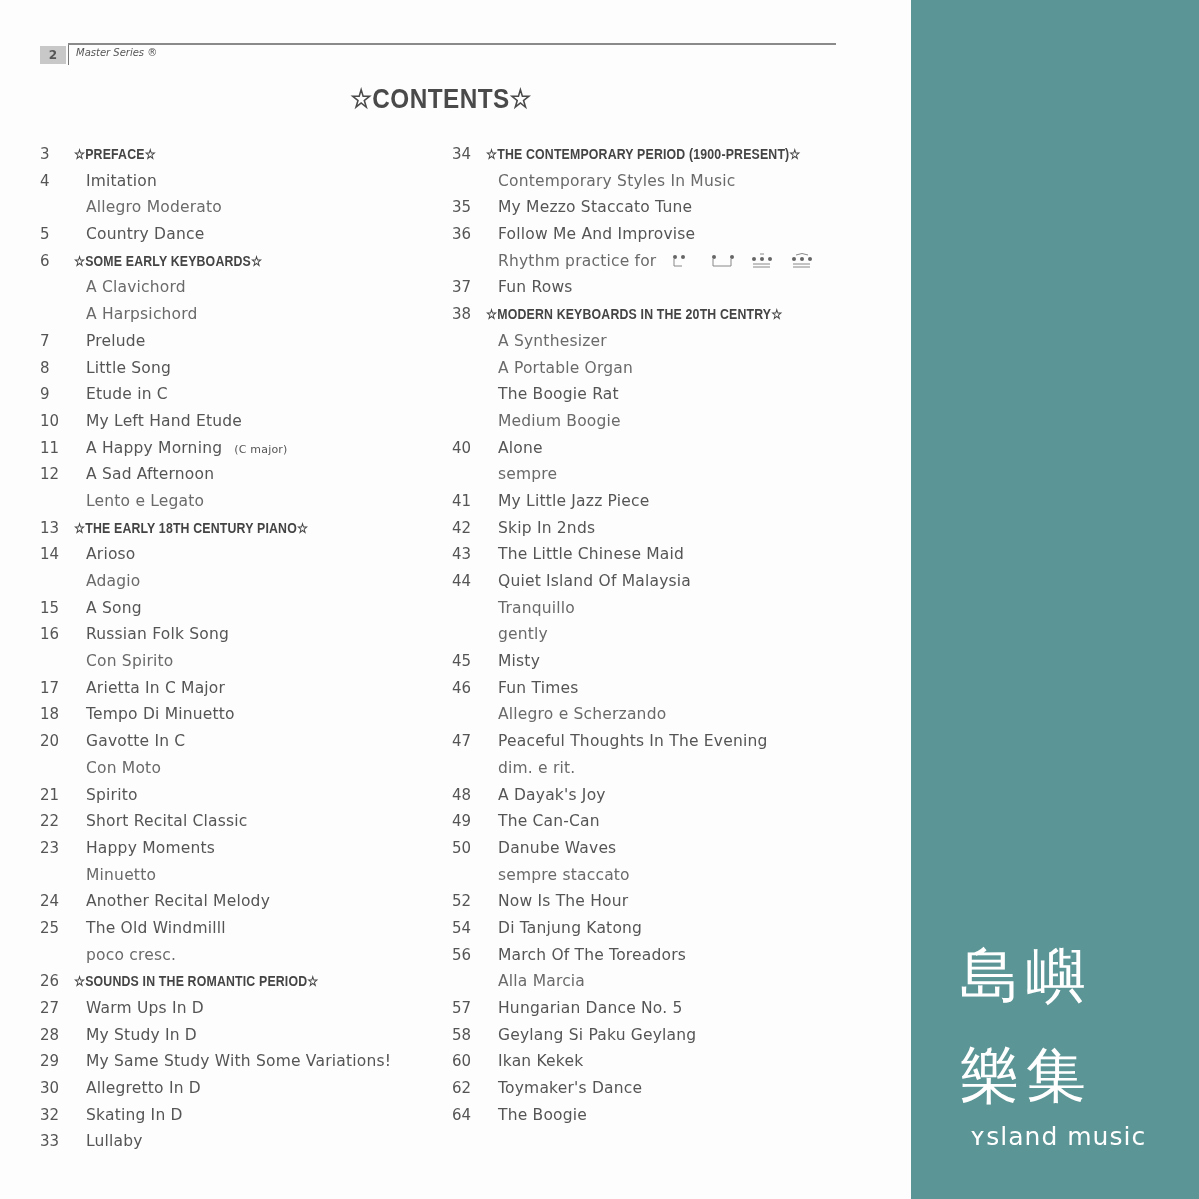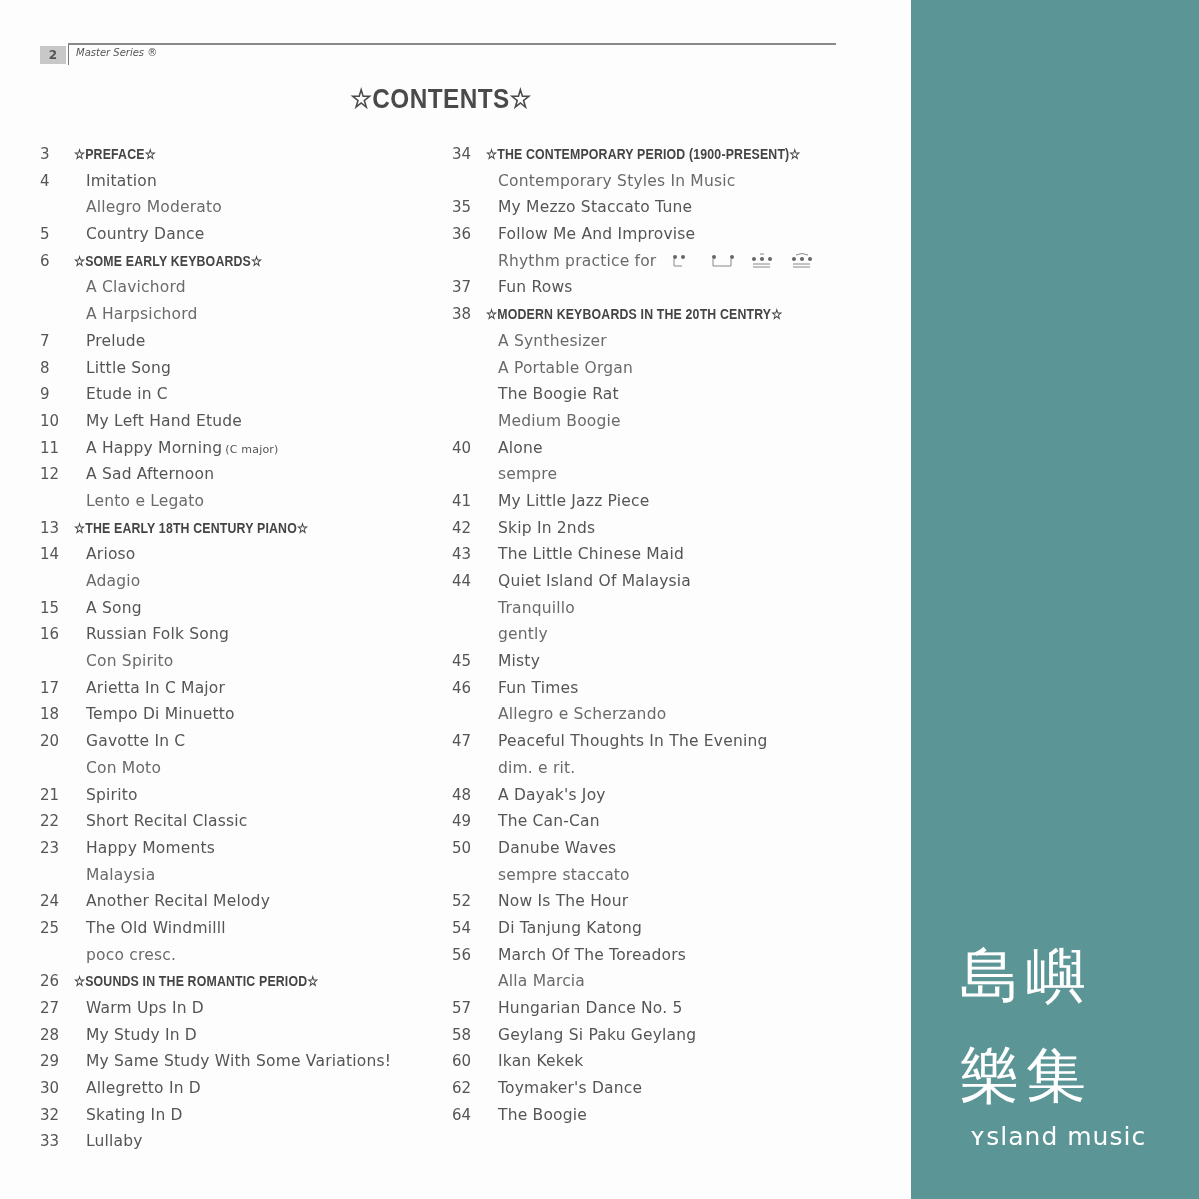--- a/index.html
+++ b/index.html
@@ -78,21 +78,21 @@
       <div class="row piece">
         <span class="num">9</span>
         <span class="txt"><span>Etude in C</span></span>
       </div>
       <div class="row piece">
         <span class="num">10</span>
         <span class="txt"><span>My Left Hand Etude</span></span>
       </div>
       <div class="row piece">
         <span class="num">11</span>
-        <span class="txt"><span>A Happy Morning</span><span class="small" style="margin-left: 3px; text-align: center;">(C major)</span></span>
+        <span class="txt"><span>A Happy Morning</span><span class="small" style="margin-left: 12px; text-align: center;">(C major)</span></span>
       </div>
       <div class="row piece">
         <span class="num">12</span>
         <span class="txt"><span>A Sad Afternoon</span></span>
       </div>
       <div class="row tempo">
         <span class="num"></span>
         <span class="txt"><span>Lento e Legato</span></span>
       </div>
       <div class="row section">
@@ -142,21 +142,21 @@
       <div class="row piece">
         <span class="num">22</span>
         <span class="txt"><span>Short Recital Classic</span></span>
       </div>
       <div class="row piece">
         <span class="num">23</span>
         <span class="txt"><span>Happy Moments</span></span>
       </div>
       <div class="row tempo">
         <span class="num"></span>
-        <span class="txt"><span>Malaysia</span></span>
+        <span class="txt"><span>Minuetto</span></span>
       </div>
       <div class="row piece">
         <span class="num">24</span>
         <span class="txt"><span>Another Recital Melody</span></span>
       </div>
       <div class="row piece">
         <span class="num">25</span>
         <span class="txt"><span>The Old Windmilll</span></span>
       </div>
       <div class="row tempo">

